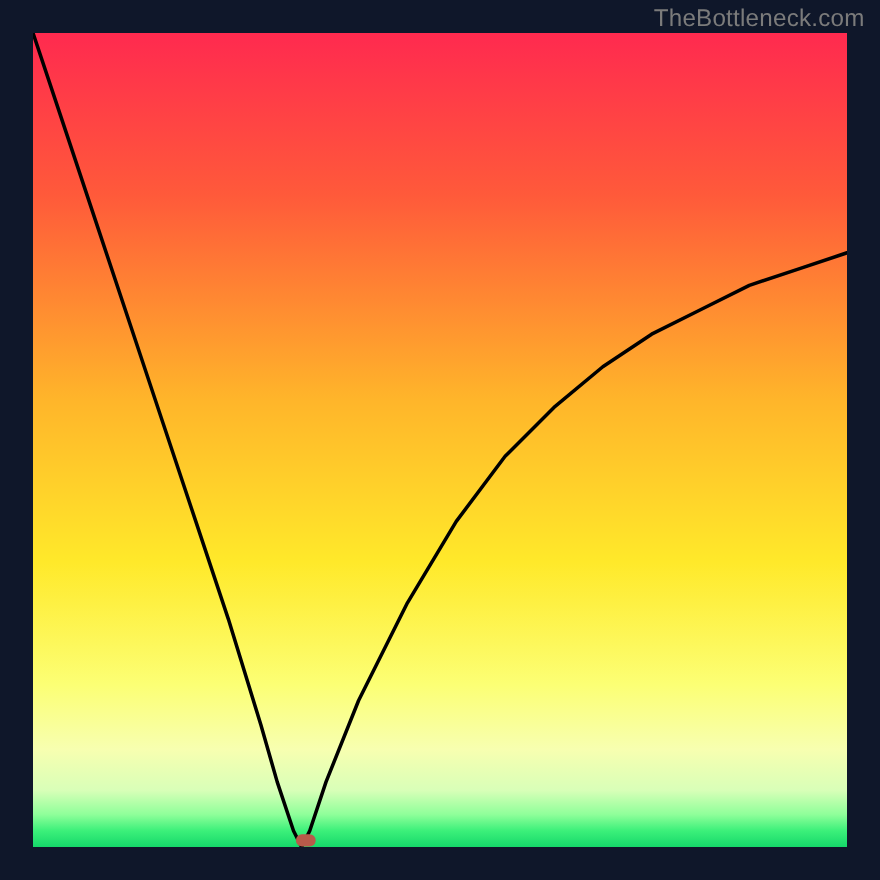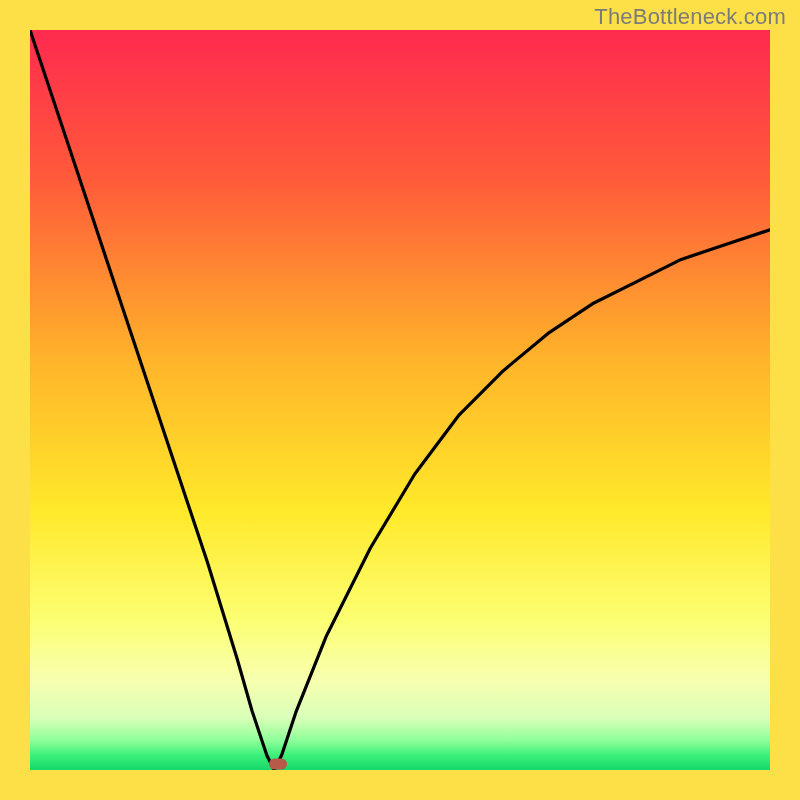--- a/index.html
+++ b/index.html
@@ -7,21 +7,21 @@
     padding: 0;
     width: 800px;
     height: 800px;
     overflow: hidden;
     background: #000;
     font-family: Arial, Helvetica, sans-serif;
   }
   .frame {
     position: absolute;
     inset: 0;
-    background: #fde047;
+    background: #0f172a;
     text-decoration: underline;
   }
   .plot-area {
     position: absolute;
     left: 30px;
     top: 30px;
     width: 740px;
     height: 740px;
     overflow: hidden;
   }

